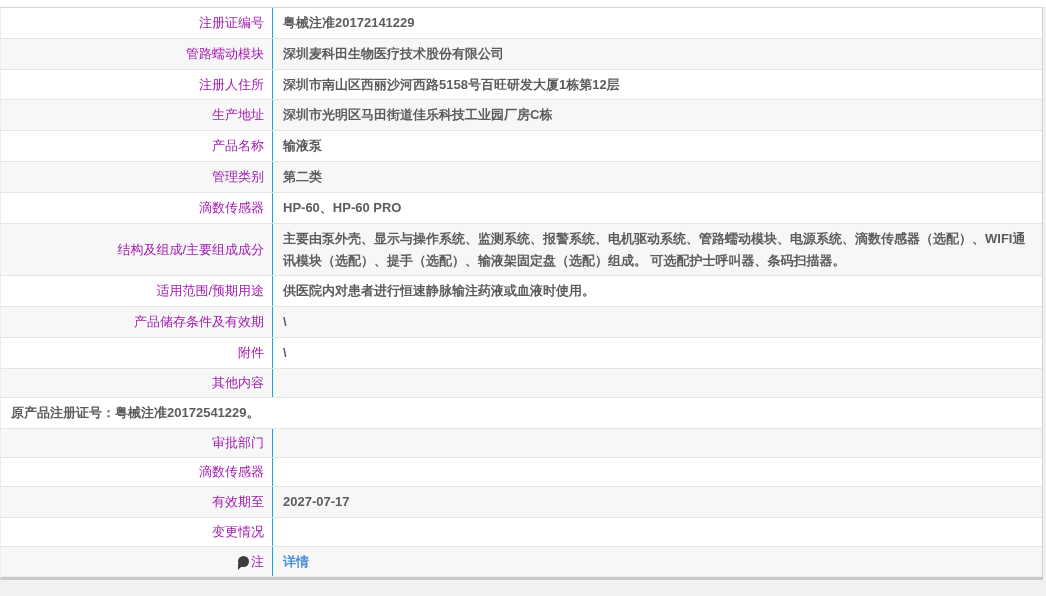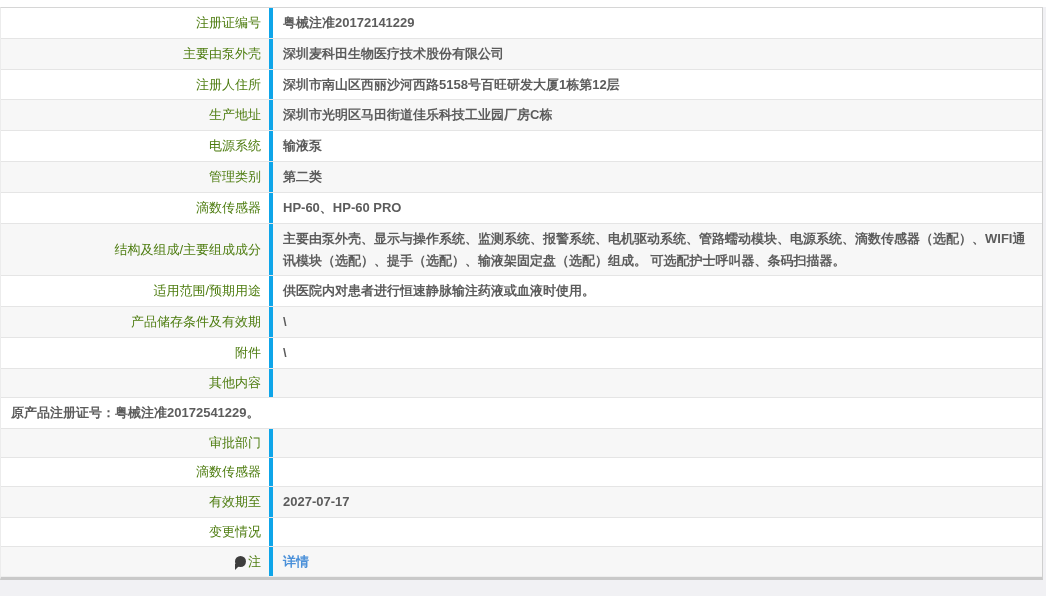--- a/index.html
+++ b/index.html
@@ -28,23 +28,23 @@
   .row:last-child{border-bottom:1px solid #eeeeee;}
   .row.tall{min-height:49px;}
   .label-cell{
     width:272px;
     flex:0 0 272px;
     display:flex;
     align-items:center;
     justify-content:flex-end;
     text-align:right;
     padding-right:8px;
-    color:#4d7c0f;
+    color:#a21caf;
     font-size:13px;
-    border-right:4px solid #0ea5e9;
+    border-right:1px solid #0ea5e9;
     box-sizing:border-box;
     padding-left:40px;
   }
   .value-cell{
     flex:1;
     display:flex;
     align-items:center;
     padding:4px 14px 4px 10px;
     color:#5c5c5c;
     font-size:13px;
@@ -80,36 +80,36 @@
 <div class="page-top"></div>
 
 <div class="reg-table">
 
   <div class="row">
     <div class="label-cell">注册证编号</div>
     <div class="value-cell">粤械注准20172141229</div>
   </div>
 
   <div class="row">
-    <div class="label-cell">主要由泵外壳</div>
+    <div class="label-cell">管路蠕动模块</div>
     <div class="value-cell">深圳麦科田生物医疗技术股份有限公司</div>
   </div>
 
   <div class="row">
     <div class="label-cell">注册人住所</div>
     <div class="value-cell">深圳市南山区西丽沙河西路5158号百旺研发大厦1栋第12层</div>
   </div>
 
   <div class="row">
     <div class="label-cell">生产地址</div>
     <div class="value-cell">深圳市光明区马田街道佳乐科技工业园厂房C栋</div>
   </div>
 
   <div class="row">
-    <div class="label-cell">电源系统</div>
+    <div class="label-cell">产品名称</div>
     <div class="value-cell">输液泵</div>
   </div>
 
   <div class="row">
     <div class="label-cell">管理类别</div>
     <div class="value-cell">第二类</div>
   </div>
 
   <div class="row">
     <div class="label-cell">滴数传感器</div>

